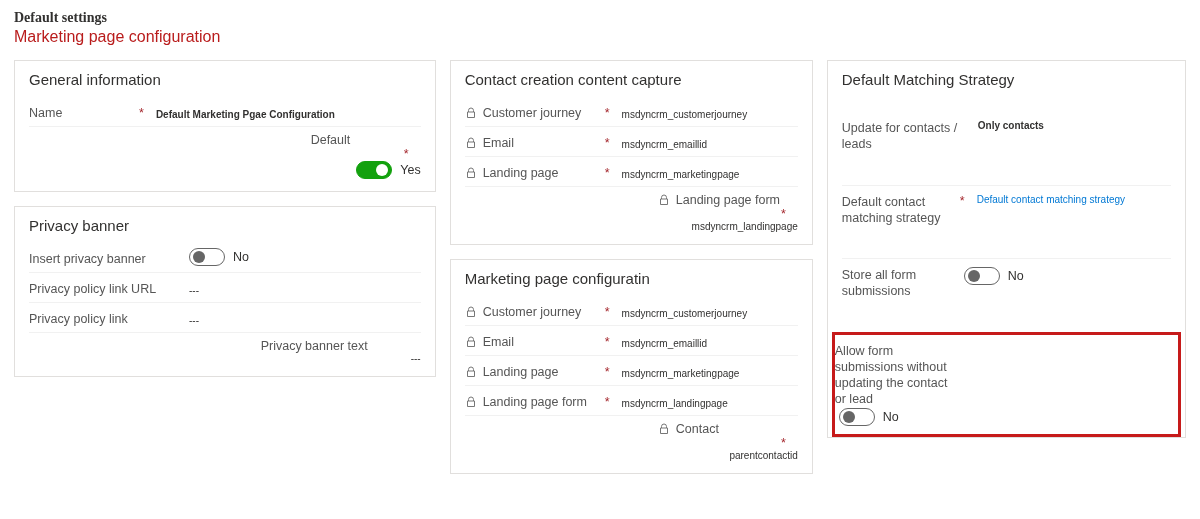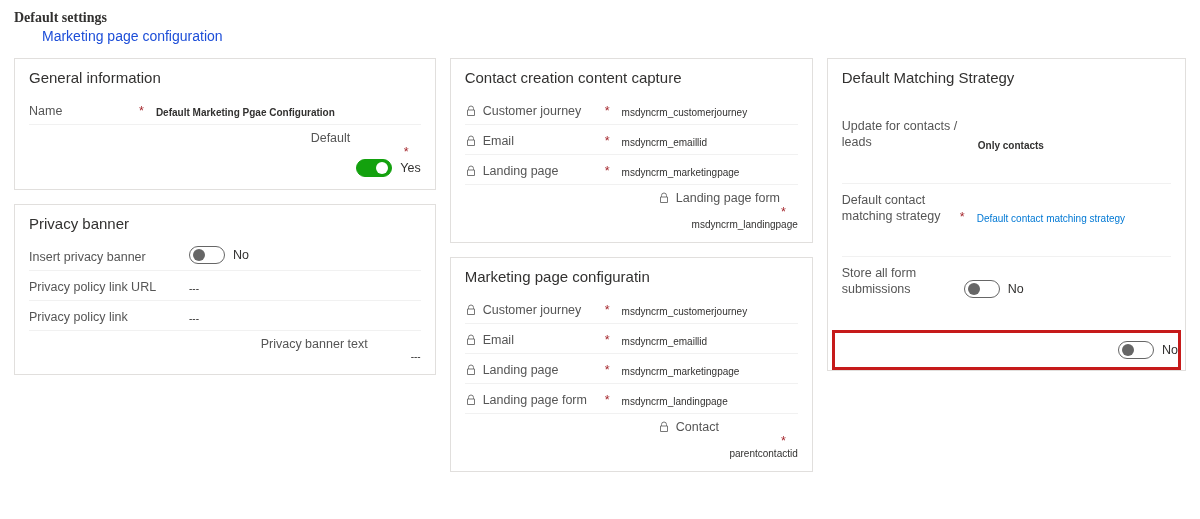--- a/index.html
+++ b/index.html
@@ -1,18 +1,18 @@
 <!DOCTYPE html>
 <html><head>
   <meta charset="utf-8">
   <style>
     * { box-sizing: border-box; margin: 0; padding: 0; }
     body { font-family: "Segoe UI", -apple-system, sans-serif; font-size: 13px; color: #323130; background: #fff; width: 1200px; padding: 10px 14px; }
     .page-title { font-size: 14px; font-weight: 600; margin-bottom: 2px; font-family: Liberation Serif, serif; }
-    .page-subtitle { font-size: 14px; color: #1d4ed8; margin-bottom: 14px; margin-left: 28px; }
+    .page-subtitle { font-size: 16px; color: #b91c1c; margin-bottom: 14px; }
     .cols { display: flex; gap: 14px; align-items: flex-start; }
     .col { display: flex; flex-direction: column; gap: 14px; }
     .col1 { width: 432px; }
     .col2 { width: 372px; }
     .col3 { width: 368px; }
     .card { border: 1px solid #e1dfdd; padding: 10px 14px 0 14px; }
     .card-title { font-size: 15px; font-weight: 400; color: #323130; margin-bottom: 8px; }
     .row { display: flex; align-items: flex-end; min-height: 30px; padding: 6px 0; border-top: 1px solid #f1f1f1; font-size: 12.5px; }
     .row.first { border-top: none; }
     .row:last-child { padding-bottom: 12px; flex-direction: column; }
@@ -23,21 +23,21 @@
     .val.link { color: #0078d4; }
     .lock { width: 12px; height: 12px; flex-shrink: 0; }
     .lock svg { width: 12px; height: 12px; stroke: #777; fill: none; }
     .toggle { display: inline-flex; align-items: center; gap: 8px; }
     .toggle-switch { width: 36px; height: 18px; border-radius: 10px; border: 1px solid #666; position: relative; background: #fff; }
     .toggle-switch.on { background: #13a10e; border-color: #13a10e; }
     .toggle-knob { position: absolute; width: 12px; height: 12px; border-radius: 50%; top: 50%; transform: translateY(-50%); background: #666; left: 3px; }
     .toggle-switch.on .toggle-knob { left: auto; right: 3px; background: #fff; }
     .toggle-label { font-size: 12.5px; }
     .card3 .label-cell { width: 118px; line-height: 1.3; }
-    .card3 .row { align-items: flex-end; padding: 8px 0; margin-top: 24px; }
+    .card3 .row { align-items: flex-start; padding: 8px 0; margin-top: 24px; }
     .card3 .toggle { margin-left: 4px; }
     .highlight-row { border: 3px solid #c61a1a; margin: 0 -10px; padding-left: 10px; padding-right: 10px; padding-top: 10px; padding-bottom: 12px; }
     .general .label-cell { width: 110px; }
     .privacy .label-cell { width: 160px; }
   </style>
 </head>
 <body>
 
 <div class="page-title">Default settings</div>
 <div class="page-subtitle">Marketing page configuration</div>
@@ -223,20 +223,23 @@
             <span>Store all form submissions</span>
           </div>
         <div class="toggle">
           <div class="toggle-switch">
               <div class="toggle-knob"></div>
             </div>
           <span class="toggle-label">No</span>
         </div>
       </div>
       <div class="row highlight-row">
+        <div class="label-cell">
+            <span>Allow form submissions without updating the contact or lead</span>
+          </div>
         <div class="toggle">
           <div class="toggle-switch">
               <div class="toggle-knob"></div>
             </div>
           <span class="toggle-label">No</span>
         </div>
       </div>
     </div>
   </div>
 </div>

